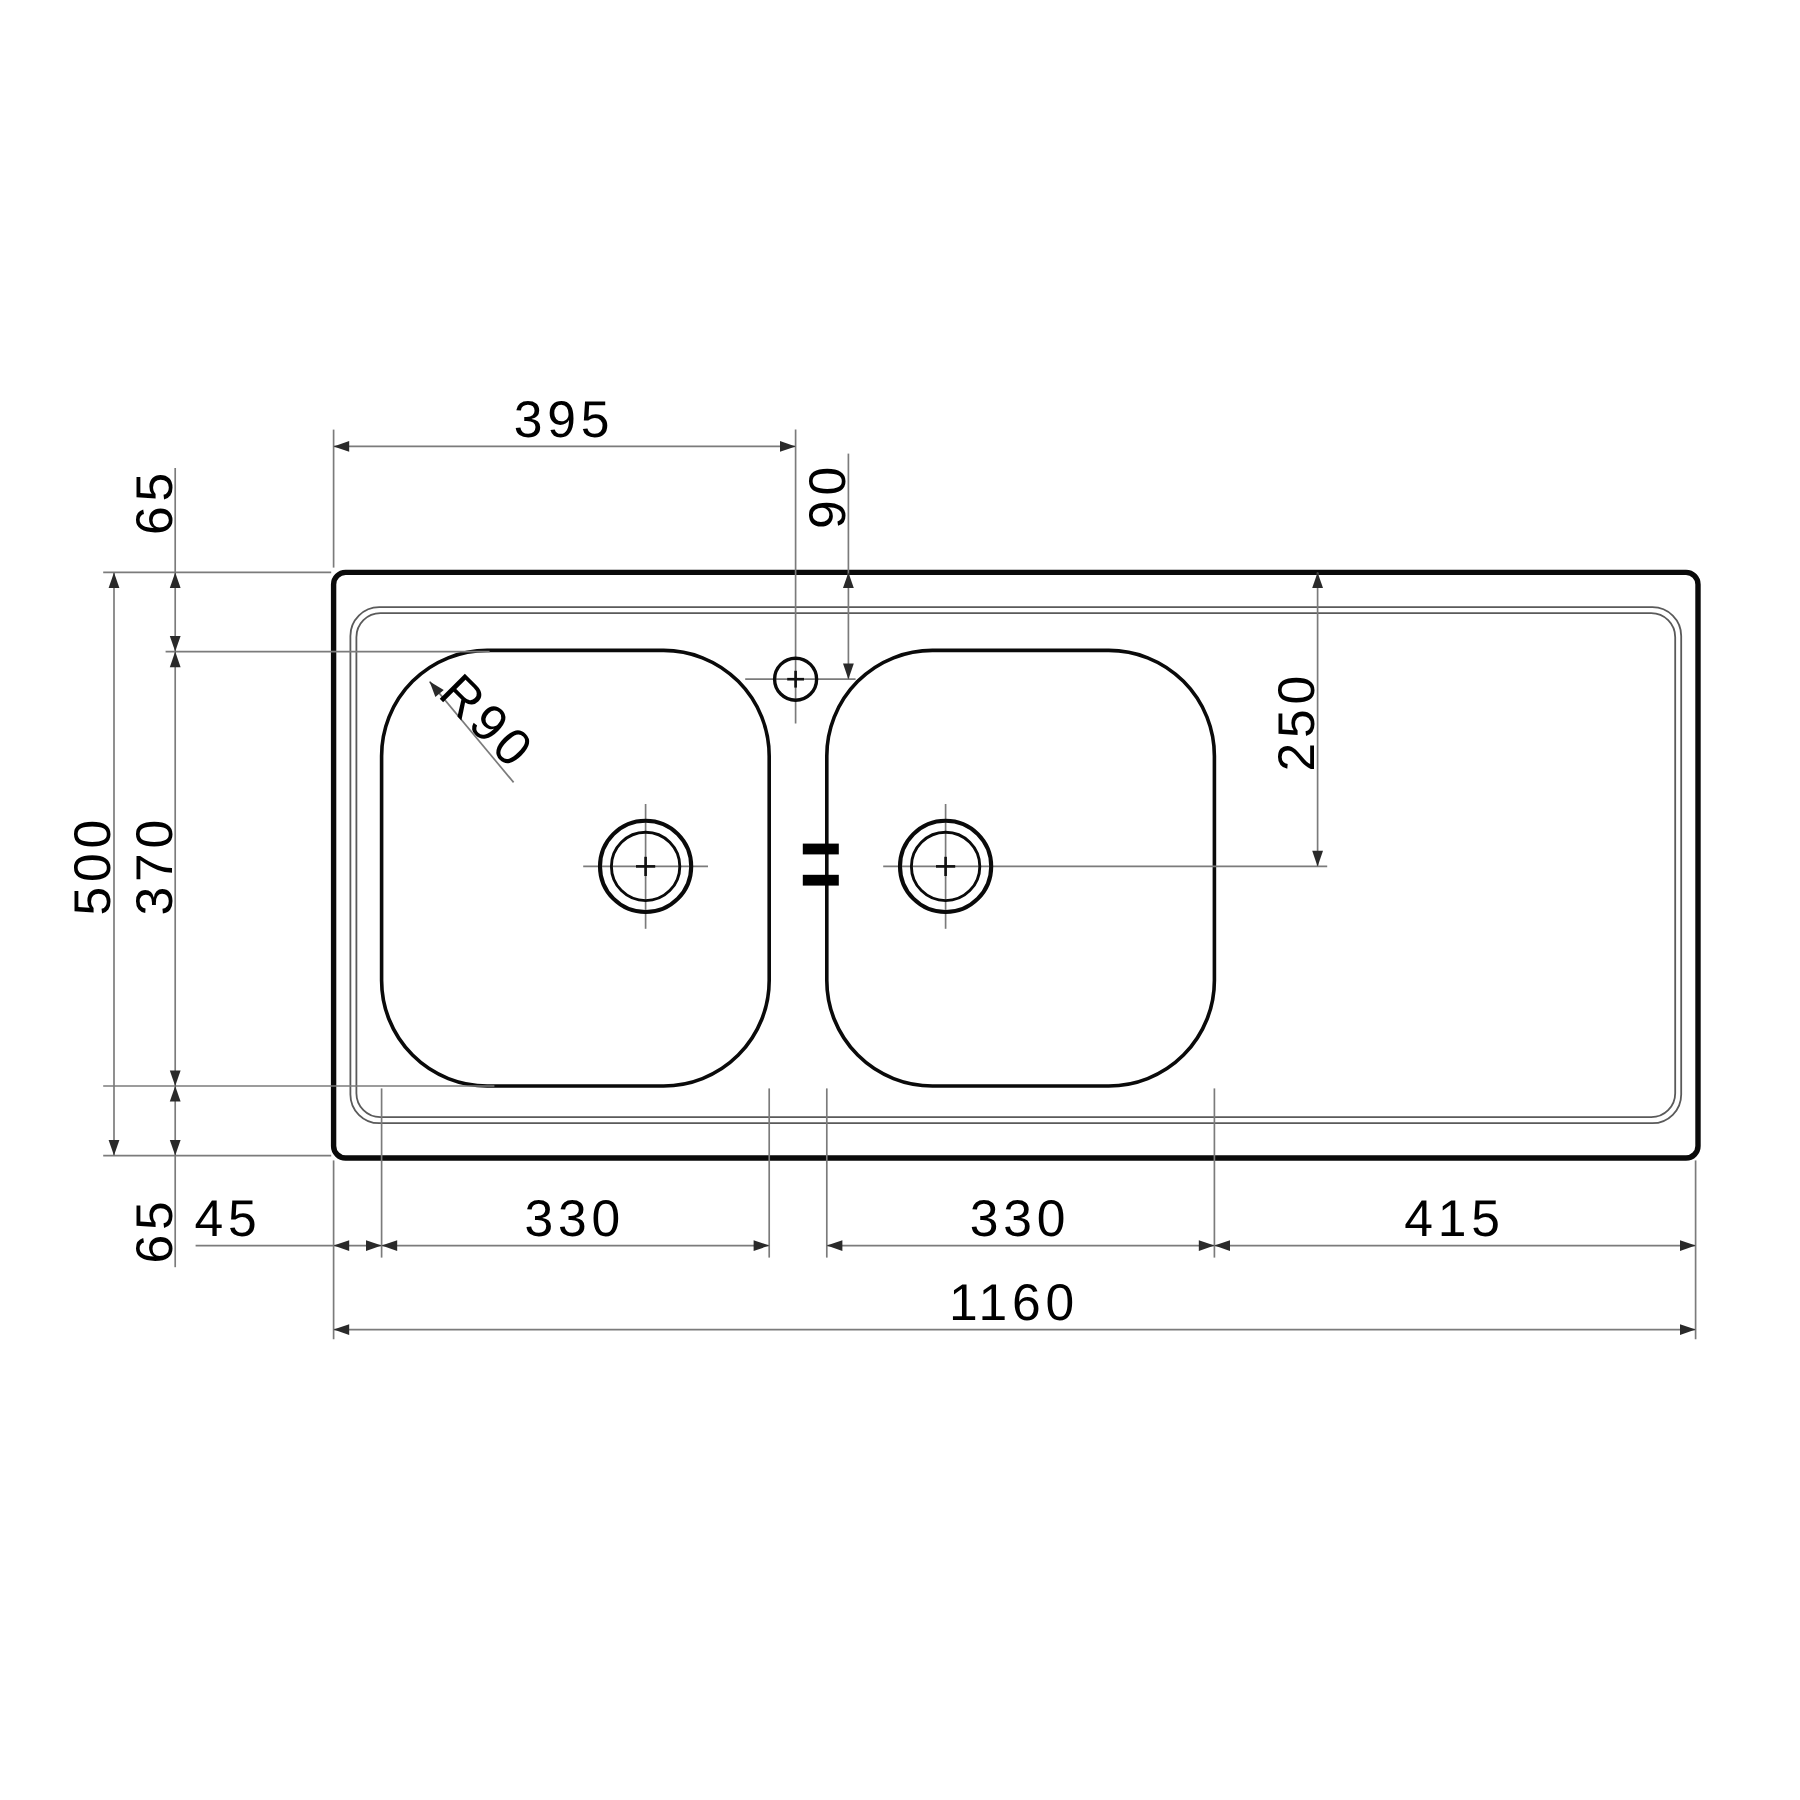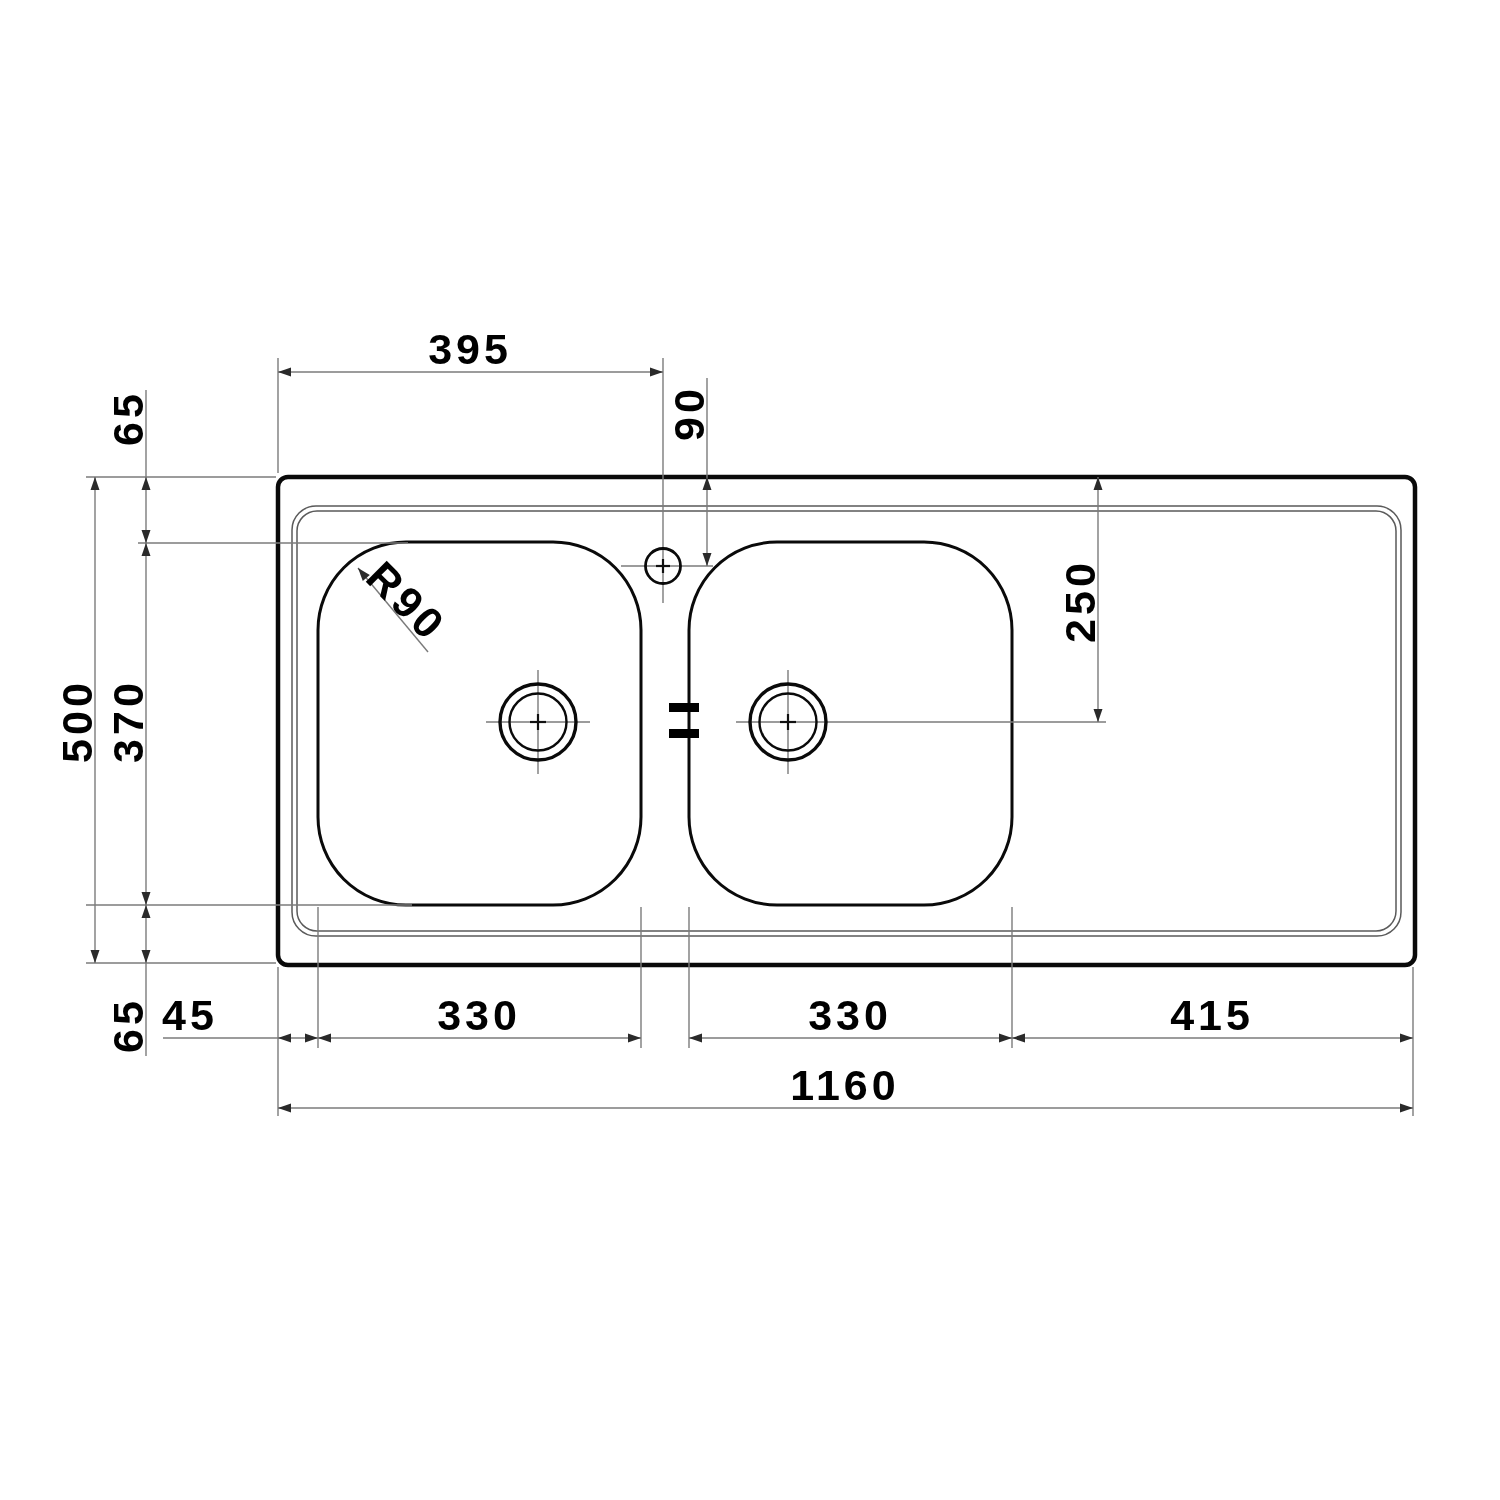--- a/index.html
+++ b/index.html
@@ -1,16 +1,16 @@
 <!DOCTYPE html>
 <html><head>
 <meta charset="utf-8">
 <style>
   html,body{margin:0;padding:0;background:#ffffff;}
-  .stage{width:1500px;height:1267px;position:relative;background:#fff;font-weight:bold;}
+  .stage{width:1500px;height:1267px;position:relative;background:#fff;}
   svg text{font-family:"Liberation Sans",sans-serif;font-size:43px;letter-spacing:4px;fill:#000;}
   .thin{stroke:#7b7b7b;stroke-width:1.4;fill:none;}
   .outline{stroke:#0a0a0a;stroke-width:4.5;fill:#ffffff;}
   .inner{stroke:#5a5a5a;stroke-width:1.5;fill:none;}
   .bowl{stroke:#0a0a0a;stroke-width:3;fill:#ffffff;}
   .ring{stroke:#0a0a0a;fill:none;}
   .arrow{fill:#2a2a2a;stroke:none;}
   .cross{stroke:#111;stroke-width:2.2;}
   .bar{fill:#000;}
 </style>

